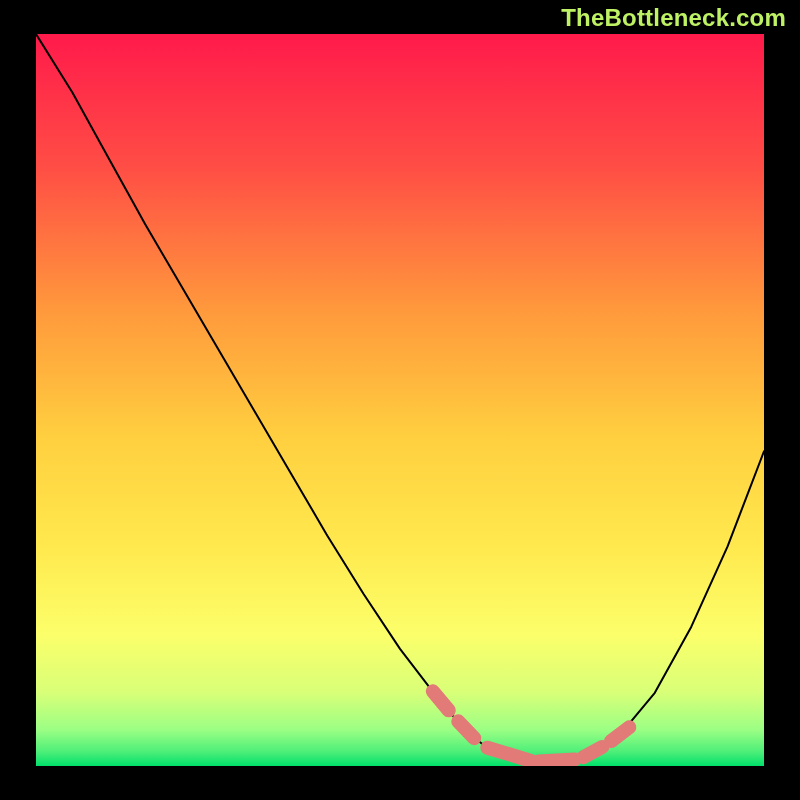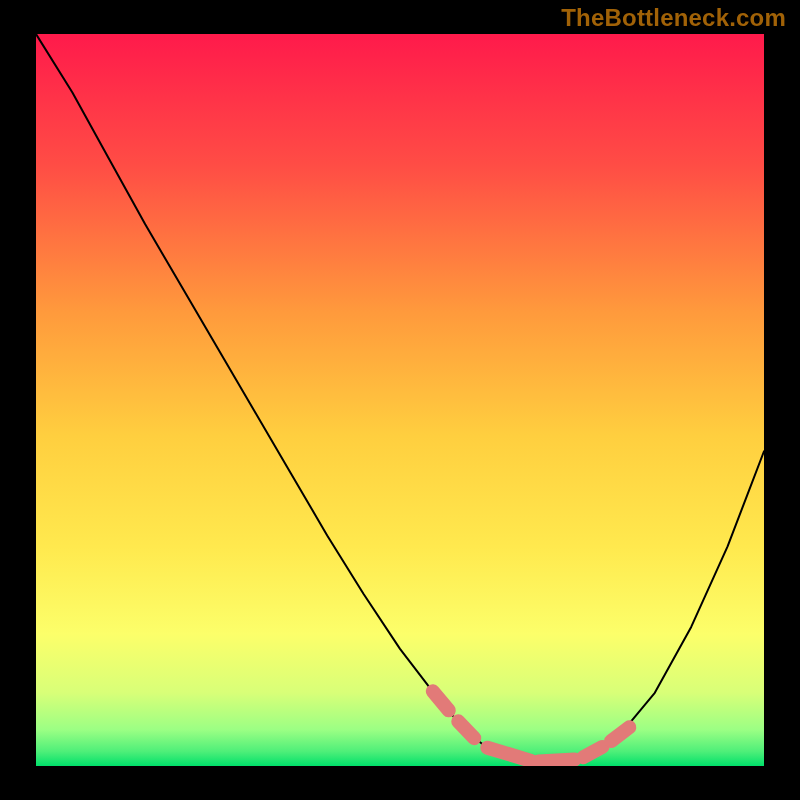--- a/index.html
+++ b/index.html
@@ -14,21 +14,21 @@
   .frame {
     position: relative;
     width: 800px;
     height: 800px;
     background: #000;
   }
   .watermark {
     position: absolute;
     top: 4px;
     right: 14px;
-    color: #a16207;
+    color: #bef264;
     font-size: 24px;
     font-weight: 600;
     letter-spacing: 0.2px;
     user-select: none;
   }
   .plot {
     position: absolute;
     left: 36px;
     top: 34px;
     width: 728px;

